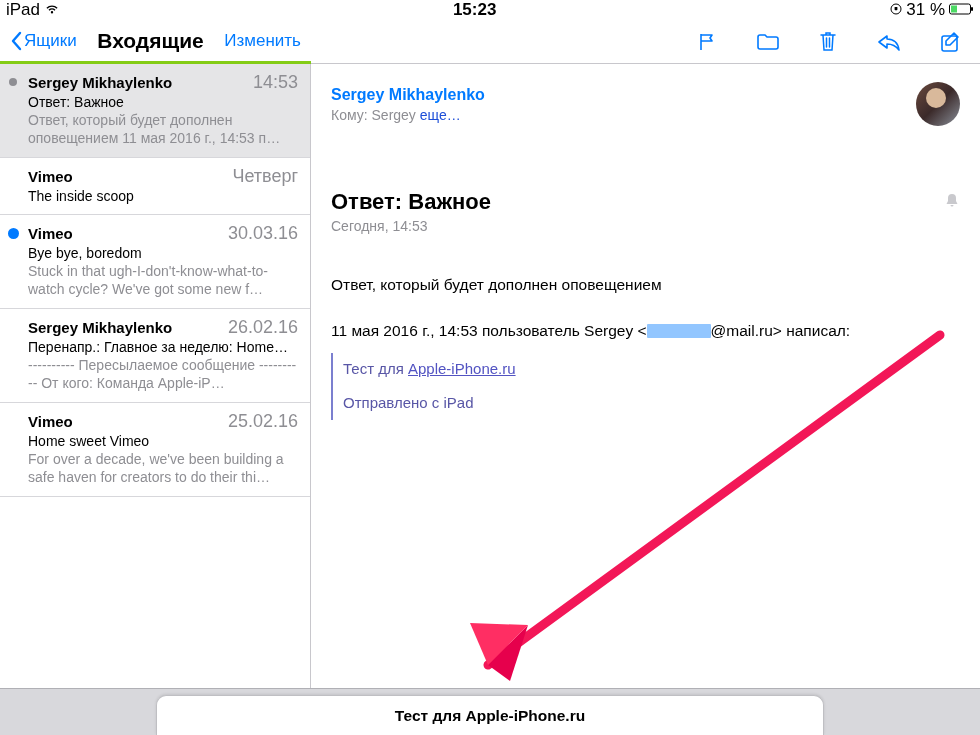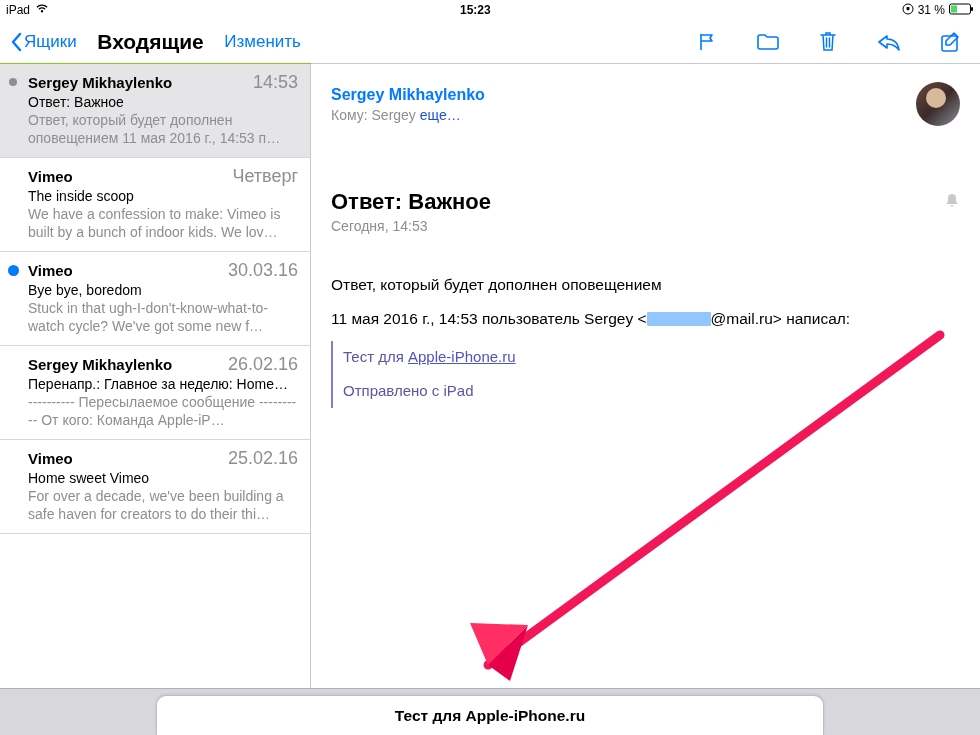--- a/index.html
+++ b/index.html
@@ -1,23 +1,23 @@
 <!DOCTYPE html>
 <html><head>
 <meta charset="utf-8">
 <style>
 * { margin:0; padding:0; box-sizing:border-box; -webkit-font-smoothing:antialiased; }
 html,body { width:980px; height:735px; overflow:hidden; font-family:-apple-system,"Helvetica Neue",Helvetica,Arial,sans-serif; background:#fff; }
-.statusbar { height:20px; display:flex; align-items:center; font-size:12px; color:#000; padding:0 6px; }
+.statusbar { height:20px; display:flex; align-items:center; font-size:17px; color:#000; padding:0 6px; }
 .sb-left { display:flex; align-items:center; gap:5px; }
 .sb-center { flex:1; text-align:center; font-weight:600; }
 .sb-right { display:flex; align-items:center; gap:4px; }
 .wifi,.rot,.batt { display:inline-block; }
 .toolbar { height:44px; display:flex; border-bottom:1px solid #c8c7cc; }
-.tb-sidebar { width:311px; display:flex; align-items:center; justify-content:space-between; padding:0 10px; border-bottom:1px solid #84cc16; margin-bottom:-1px; }
+.tb-sidebar { width:311px; display:flex; align-items:center; justify-content:space-between; padding:0 10px; border-bottom:3px solid #84cc16; margin-bottom:-1px; }
 .tb-detail { flex:1; display:flex; align-items:center; justify-content:flex-end; gap:38px; padding:0 18px; }
 .back { display:flex; align-items:center; gap:2px; color:#007aff; font-size:17px; }
 .tb-title { font-size:21px; font-weight:700; color:#000; }
 .tb-edit { color:#007aff; font-size:17px; }
 .icn { color:#007aff; display:flex; align-items:center; }
 .main { display:flex; height:calc(735px - 20px - 44px - 47px);justify-content:flex-end; }
 .sidebar { width:311px; border-right:1px solid #c8c7cc; display:flex; flex-direction:column; background:#fff; }
 .list { flex:1; overflow:hidden; }
 .msg { padding:8px 12px 10px 28px; border-bottom:1px solid #d7d7db; position:relative; }
 .msg.sel { background:#e5e5e7; }
@@ -34,21 +34,21 @@
 .d-from { color:#007aff; font-size:16px; font-weight:700; }
 .d-to { font-size:14px; color:#8e8e93; margin-top:3px; }
 .d-to .more { color:#1d4ed8; }
 .avatar { position:absolute; right:20px; top:18px; width:44px; height:44px; border-radius:50%; background:linear-gradient(135deg,#6b4a3e 0%,#3b2a2a 50%,#8a909a 100%); overflow:hidden; }
 .avatar::after{content:"";position:absolute;left:10px;top:6px;width:20px;height:20px;border-radius:50%;background:#d9b99b;}
 .d-subj-row { display:flex; justify-content:space-between; align-items:center; margin-top:66px; }
 .d-subj { font-size:22px; font-weight:700; color:#000; }
 .bell { color:#c9c9cd; }
 .d-date { font-size:14px; color:#8e8e93; margin-top:3px; }
 .d-body { margin-top:40px; font-size:15.5px; color:#000; line-height:1.45; }
-.d-body .line2 { margin-top:12px; }
+.d-body .line2 { margin-top:24px; }
 .quote { margin-top:10px; border-left:2px solid #7b7fcf; padding:2px 0 2px 10px; color:#5856a6; font-size:15px; line-height:1.9; }
 .quote a { color:#5253c2; text-decoration:underline; }
 .obsc { display:inline-block; width:64px; height:14px; background:#92c6ff; vertical-align:-2px; border-radius:1px; }
 .bottom { position:absolute; left:0; right:0; bottom:0; height:47px; background:#d8d8dc; border-top:1px solid #b0b0b5; display:flex; justify-content:center; align-items:flex-end; }
 .notif { width:668px; height:40px; background:#fff; border:1px solid #bfbfc3; border-bottom:none; border-radius:10px 10px 0 0; display:flex; align-items:center; justify-content:center; font-size:15.5px; font-weight:600; color:#000; box-shadow:0 -1px 3px rgba(0,0,0,0.1); }
 .arrow { position:absolute; pointer-events:none; }
 </style>
 </head>
 <body>
 
@@ -132,21 +132,20 @@
           </div>
           <div class="msg-subj">Ответ: Важное</div>
           <div class="msg-prev">Ответ, который будет дополнен оповещением 11 мая 2016 г., 14:53 п…</div>
         </div>
         <div class="msg">
           <div class="msg-row1">
             <span class="msg-from">Vimeo</span>
             <span class="msg-date">Четверг</span>
           </div>
           <div class="msg-subj">The inside scoop</div>
-          <div class="msg-prev">We have a confession to make: Vimeo is built by a bunch of indoor kids. We lov…</div>
         </div>
         <div class="msg">
           <span class="dot-unread"></span>
           <div class="msg-row1">
             <span class="msg-from">Vimeo</span>
             <span class="msg-date">30.03.16</span>
           </div>
           <div class="msg-subj">Bye bye, boredom</div>
           <div class="msg-prev">Stuck in that ugh-I-don't-know-what-to-watch cycle? We've got some new f…</div>
         </div>

